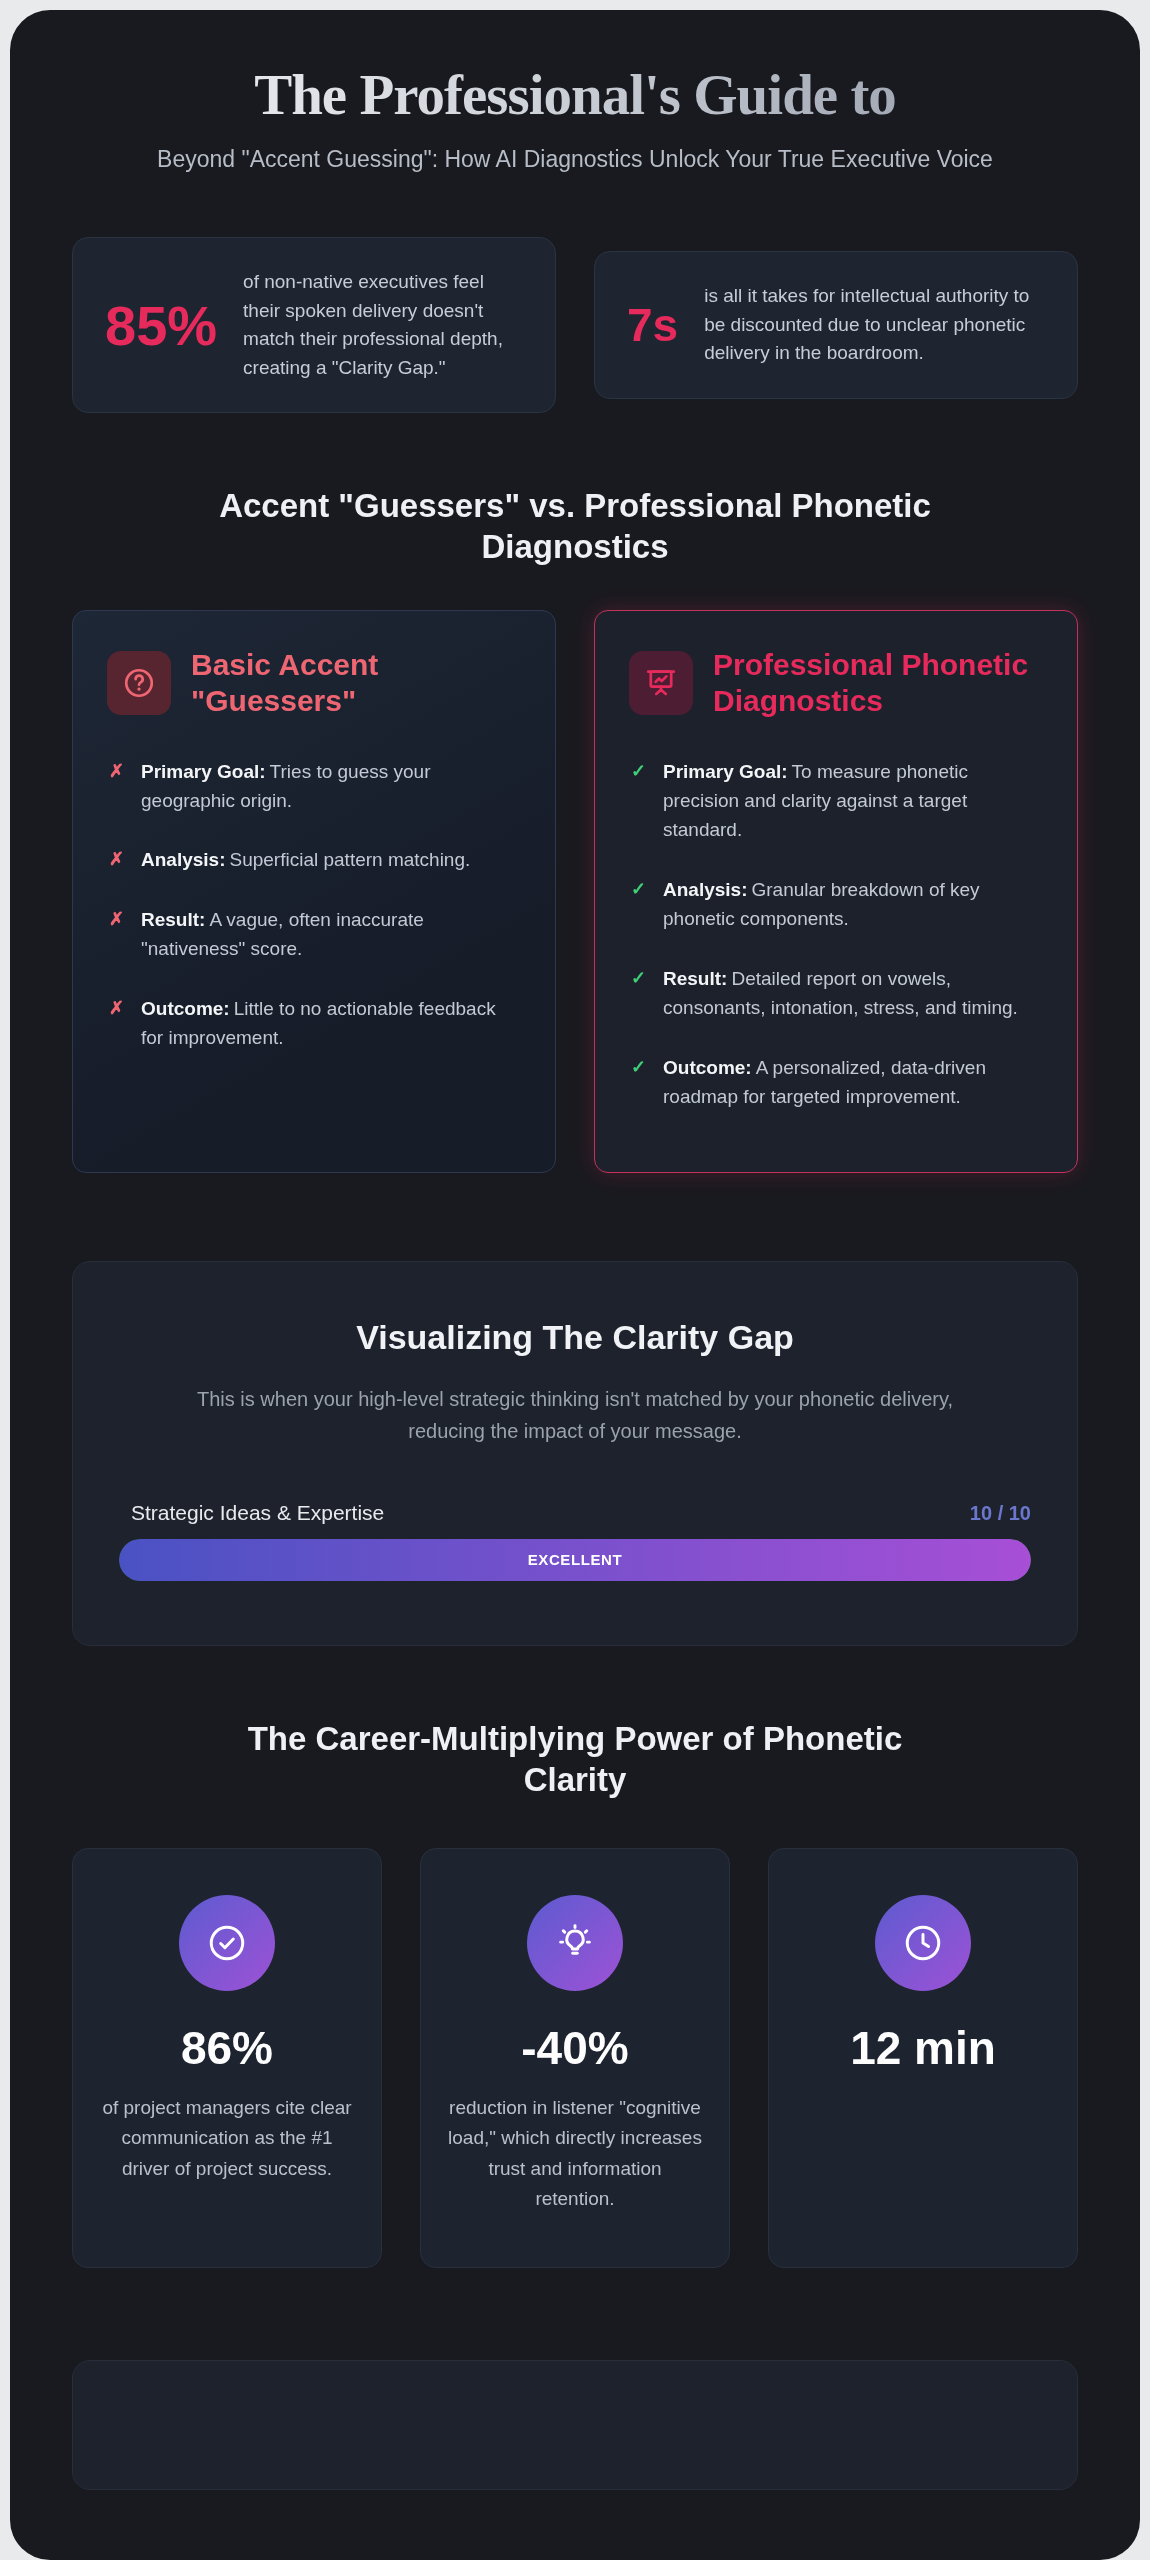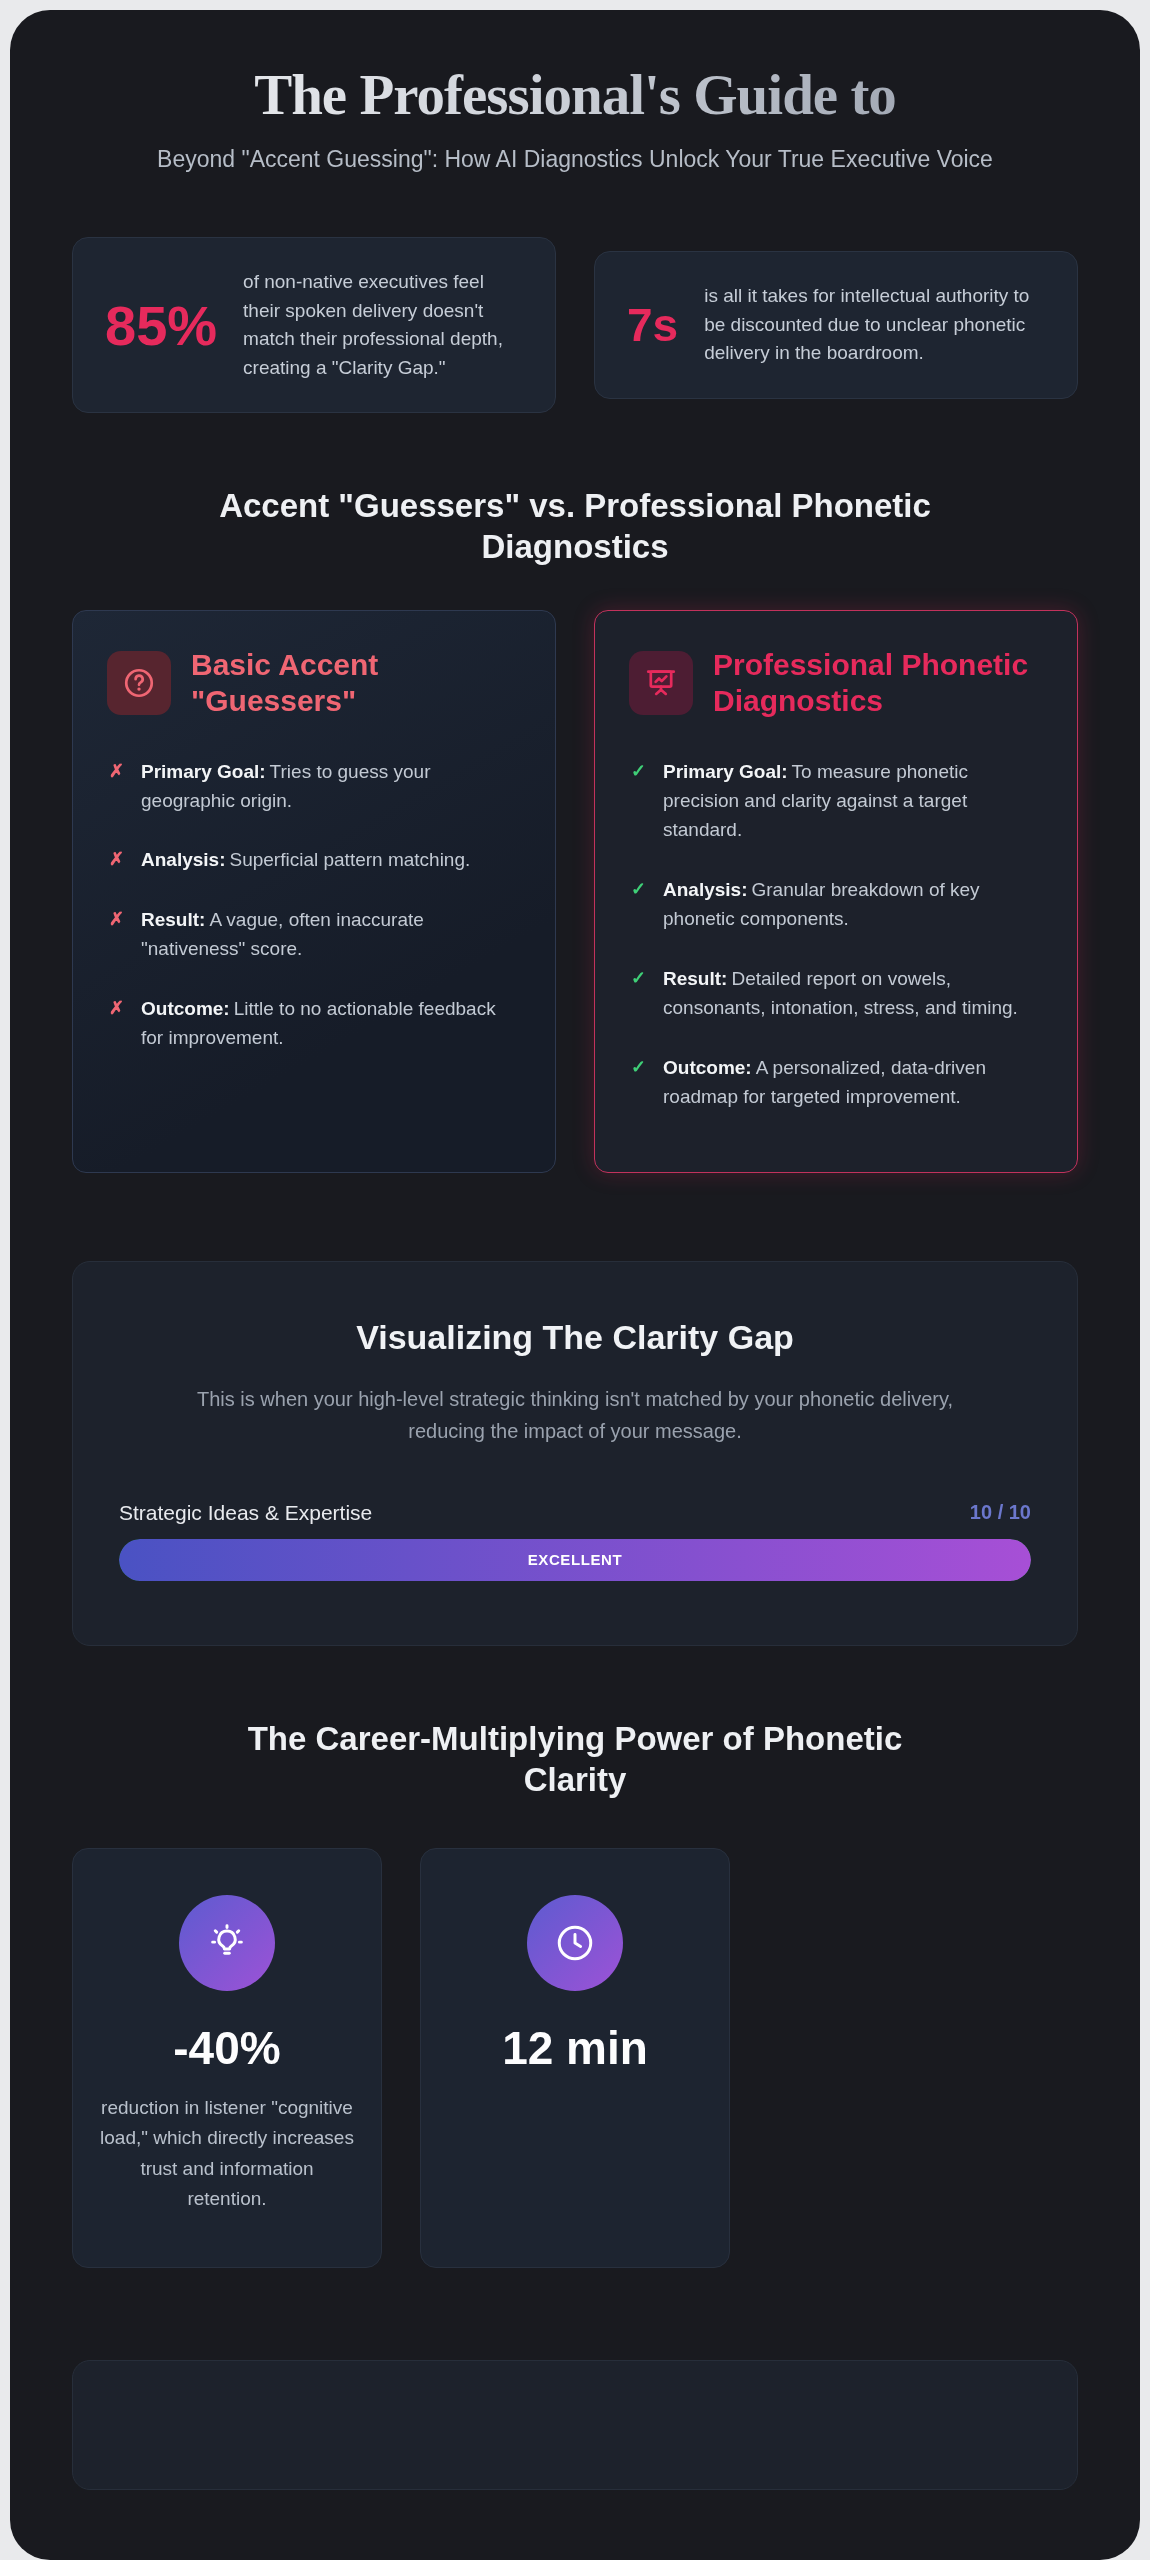--- a/index.html
+++ b/index.html
@@ -78,21 +78,21 @@
     border-radius:18px;
   }
   .gap-panel { padding:56px 46px 64px; }
   .panel-title { text-align:center; font-size:34px; font-weight:800; color:#f0f2f5; }
   .panel-desc {
     margin:26px auto 0; max-width:830px; text-align:center;
     font-size:20px; line-height:1.6; color:#9aa2ae;
   }
   .bars { margin-top:54px; }
   .bar-group + .bar-group { margin-top:38px; }
-  .bar-meta { display:flex; justify-content:space-between; align-items:flex-start; }
+  .bar-meta { display:flex; justify-content:space-between; align-items:flex-end;margin-left:12px; }
   .bar-label { font-size:21px; color:#e8eaee; }
   .bar-score { font-size:20px; font-weight:800; }
   .bar-score--good { color:#6b77cc; }
   .bar-score--bad  { color:#e8355e; }
   .bar-track { margin-top:14px; height:42px; border-radius:21px; background:#14532d; overflow:hidden; }
   .bar-fill {
     height:100%; border-radius:21px; display:flex; align-items:center; justify-content:center;
     font-size:15px; font-weight:800; letter-spacing:.6px; color:#fff;
   }
   .bar-fill--excellent { background:linear-gradient(90deg,#4a52c3,#a74fd6); }
@@ -227,20 +227,30 @@
       </div>
     </div>
   </section>
 
   <h2 class="section-heading">The Career-Multiplying Power of Phonetic Clarity</h2>
 
   <section class="power-grid">
     <div class="power-card">
       <div class="power-circle">
         <svg width="42" height="42" viewBox="0 0 24 24" fill="none" stroke="currentColor" stroke-width="1.7" stroke-linecap="round" stroke-linejoin="round">
+          <circle cx="12" cy="12" r="9"></circle>
+          <path d="M8.4 12.3l2.4 2.4 4.8-5"></path>
+        </svg>
+      </div>
+      <div class="power-value">86%</div>
+      <p class="power-text">of project managers cite clear communication as the #1 driver of project success.</p>
+    </div>
+    <div class="power-card">
+      <div class="power-circle">
+        <svg width="42" height="42" viewBox="0 0 24 24" fill="none" stroke="currentColor" stroke-width="1.7" stroke-linecap="round" stroke-linejoin="round">
           <path d="M12 5.2a4.6 4.6 0 0 0-2.5 8.5c.6.4 1 1 1 1.7h3c0-.7.4-1.3 1-1.7a4.6 4.6 0 0 0-2.5-8.5z"></path>
           <path d="M10.7 17.8h2.6"></path>
           <path d="M12 2.2v1M5.3 5l.8.8M18.7 5l-.8.8M3.8 11.5h1.1M19.1 11.5h1.1"></path>
         </svg>
       </div>
       <div class="power-value">-40%</div>
       <p class="power-text">reduction in listener "cognitive load," which directly increases trust and information retention.</p>
     </div>
     <div class="power-card">
       <div class="power-circle">

